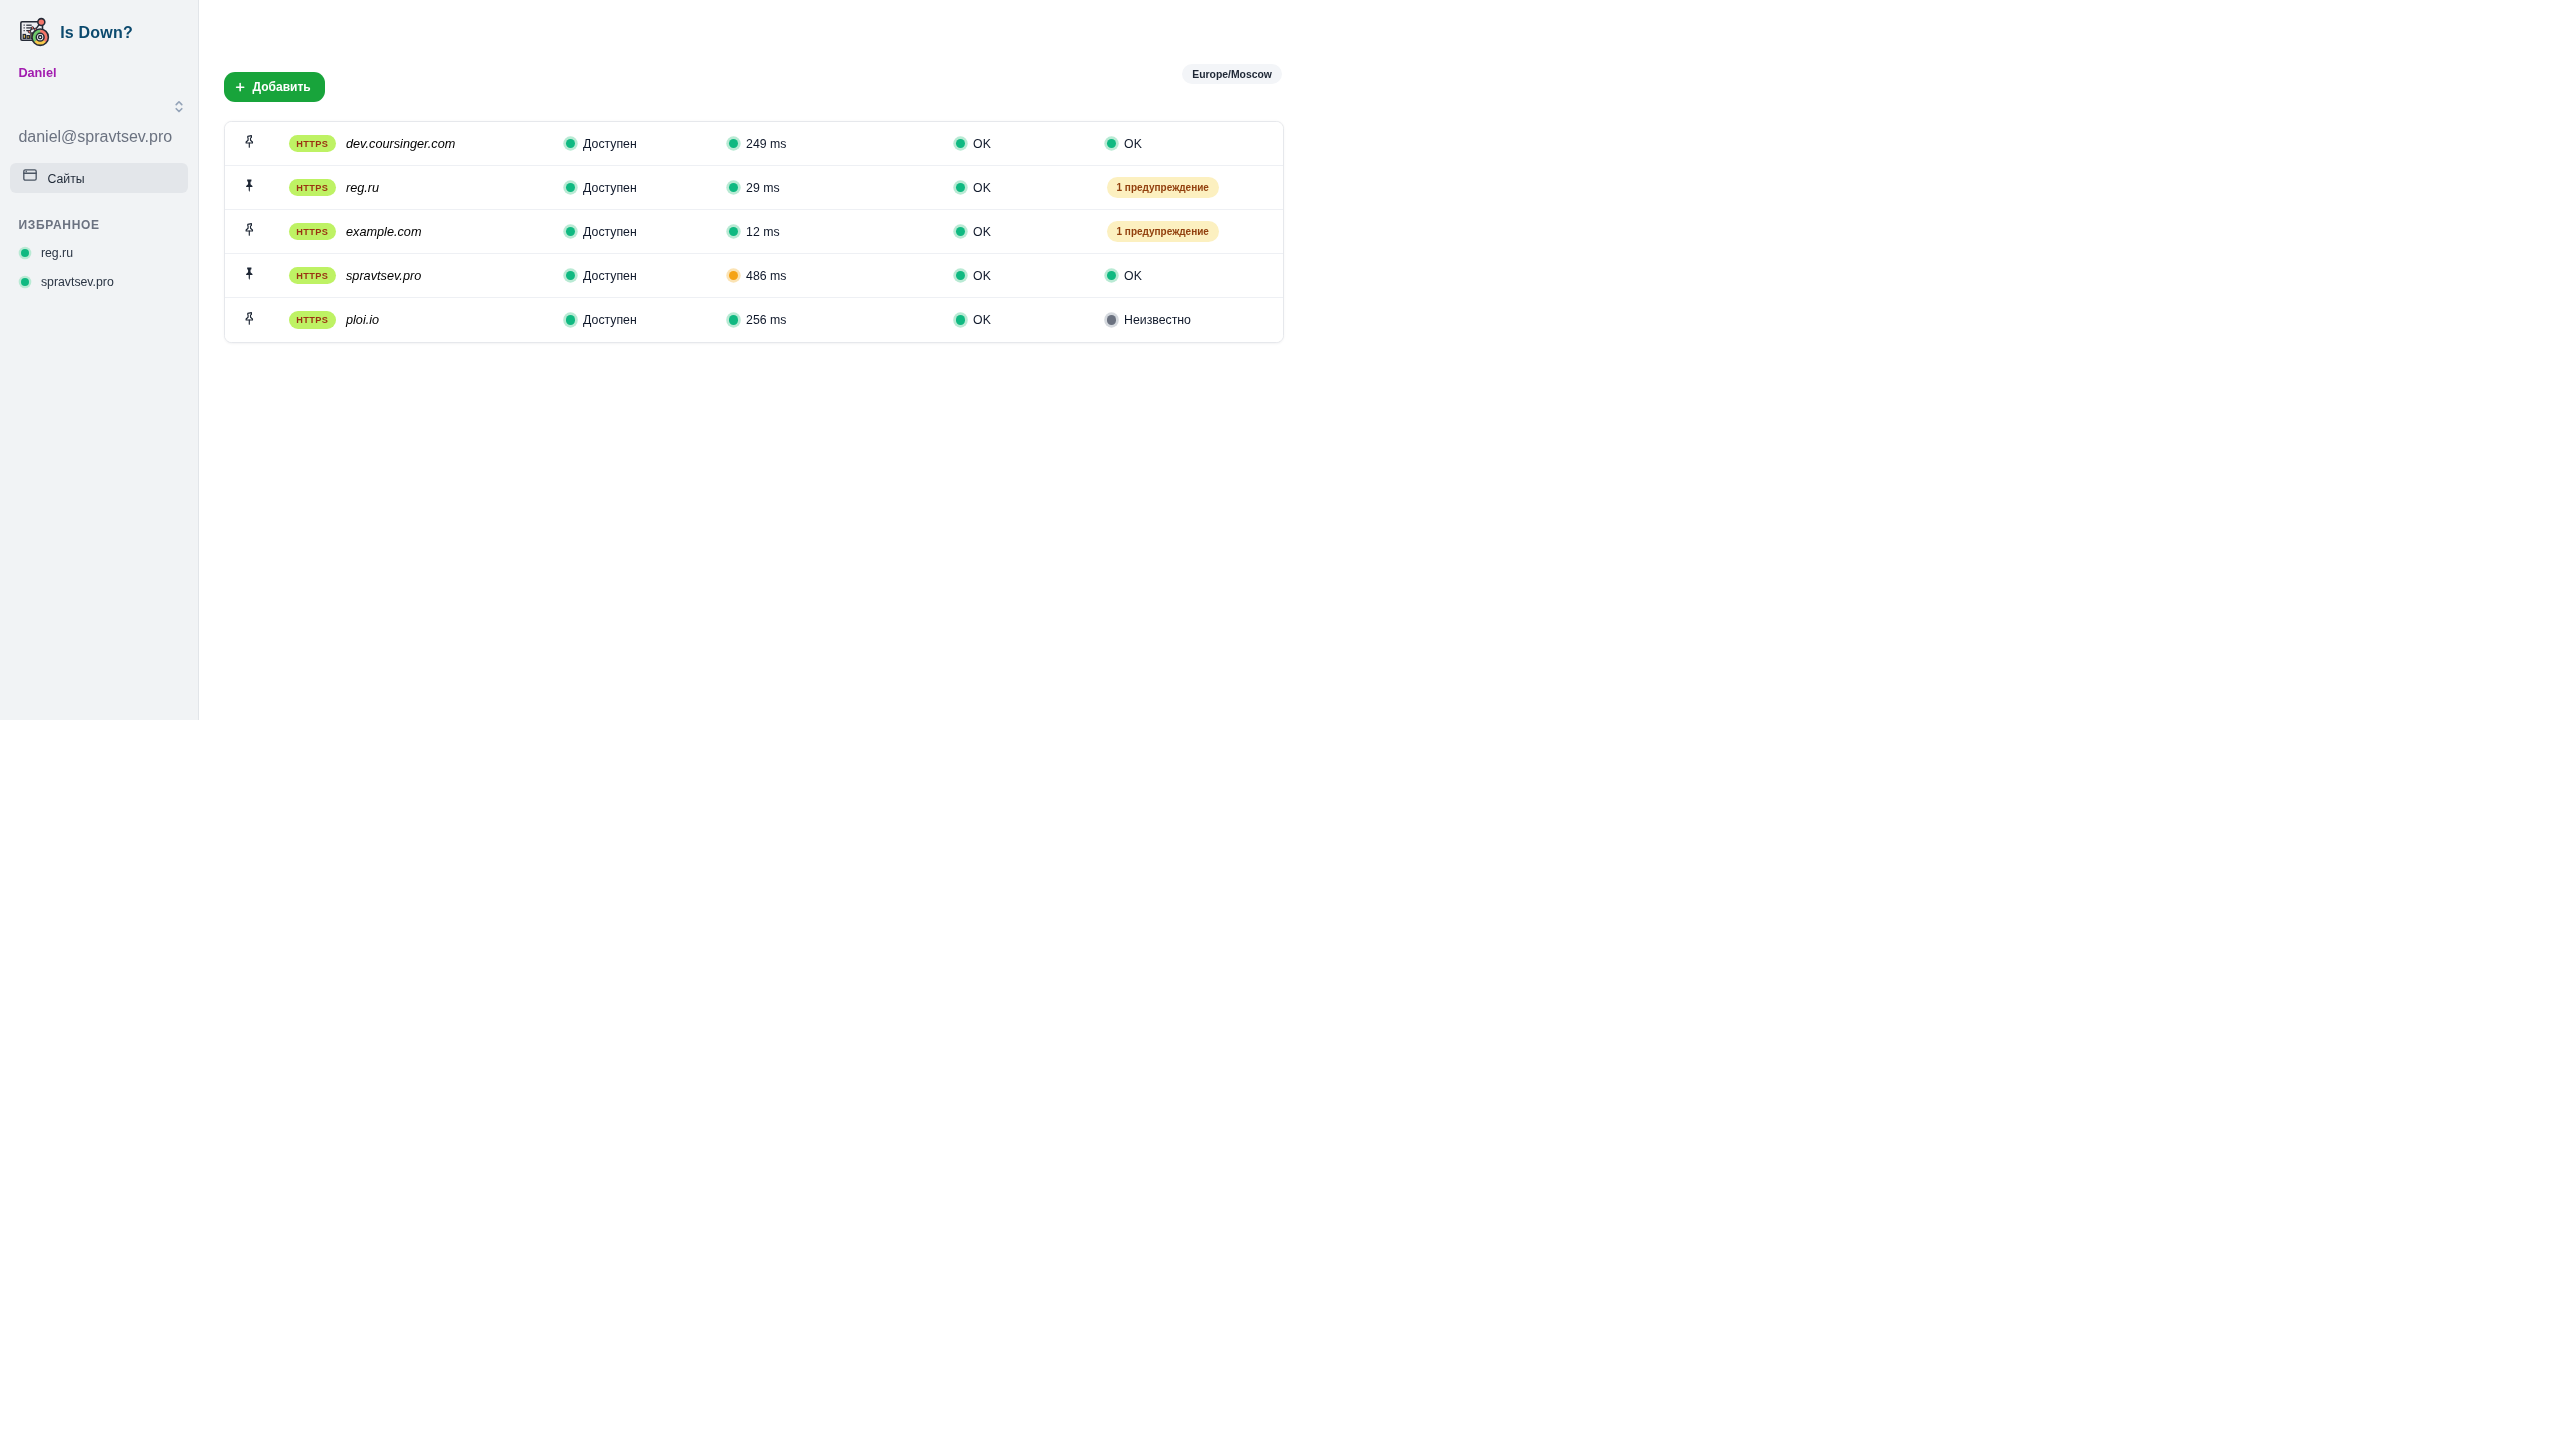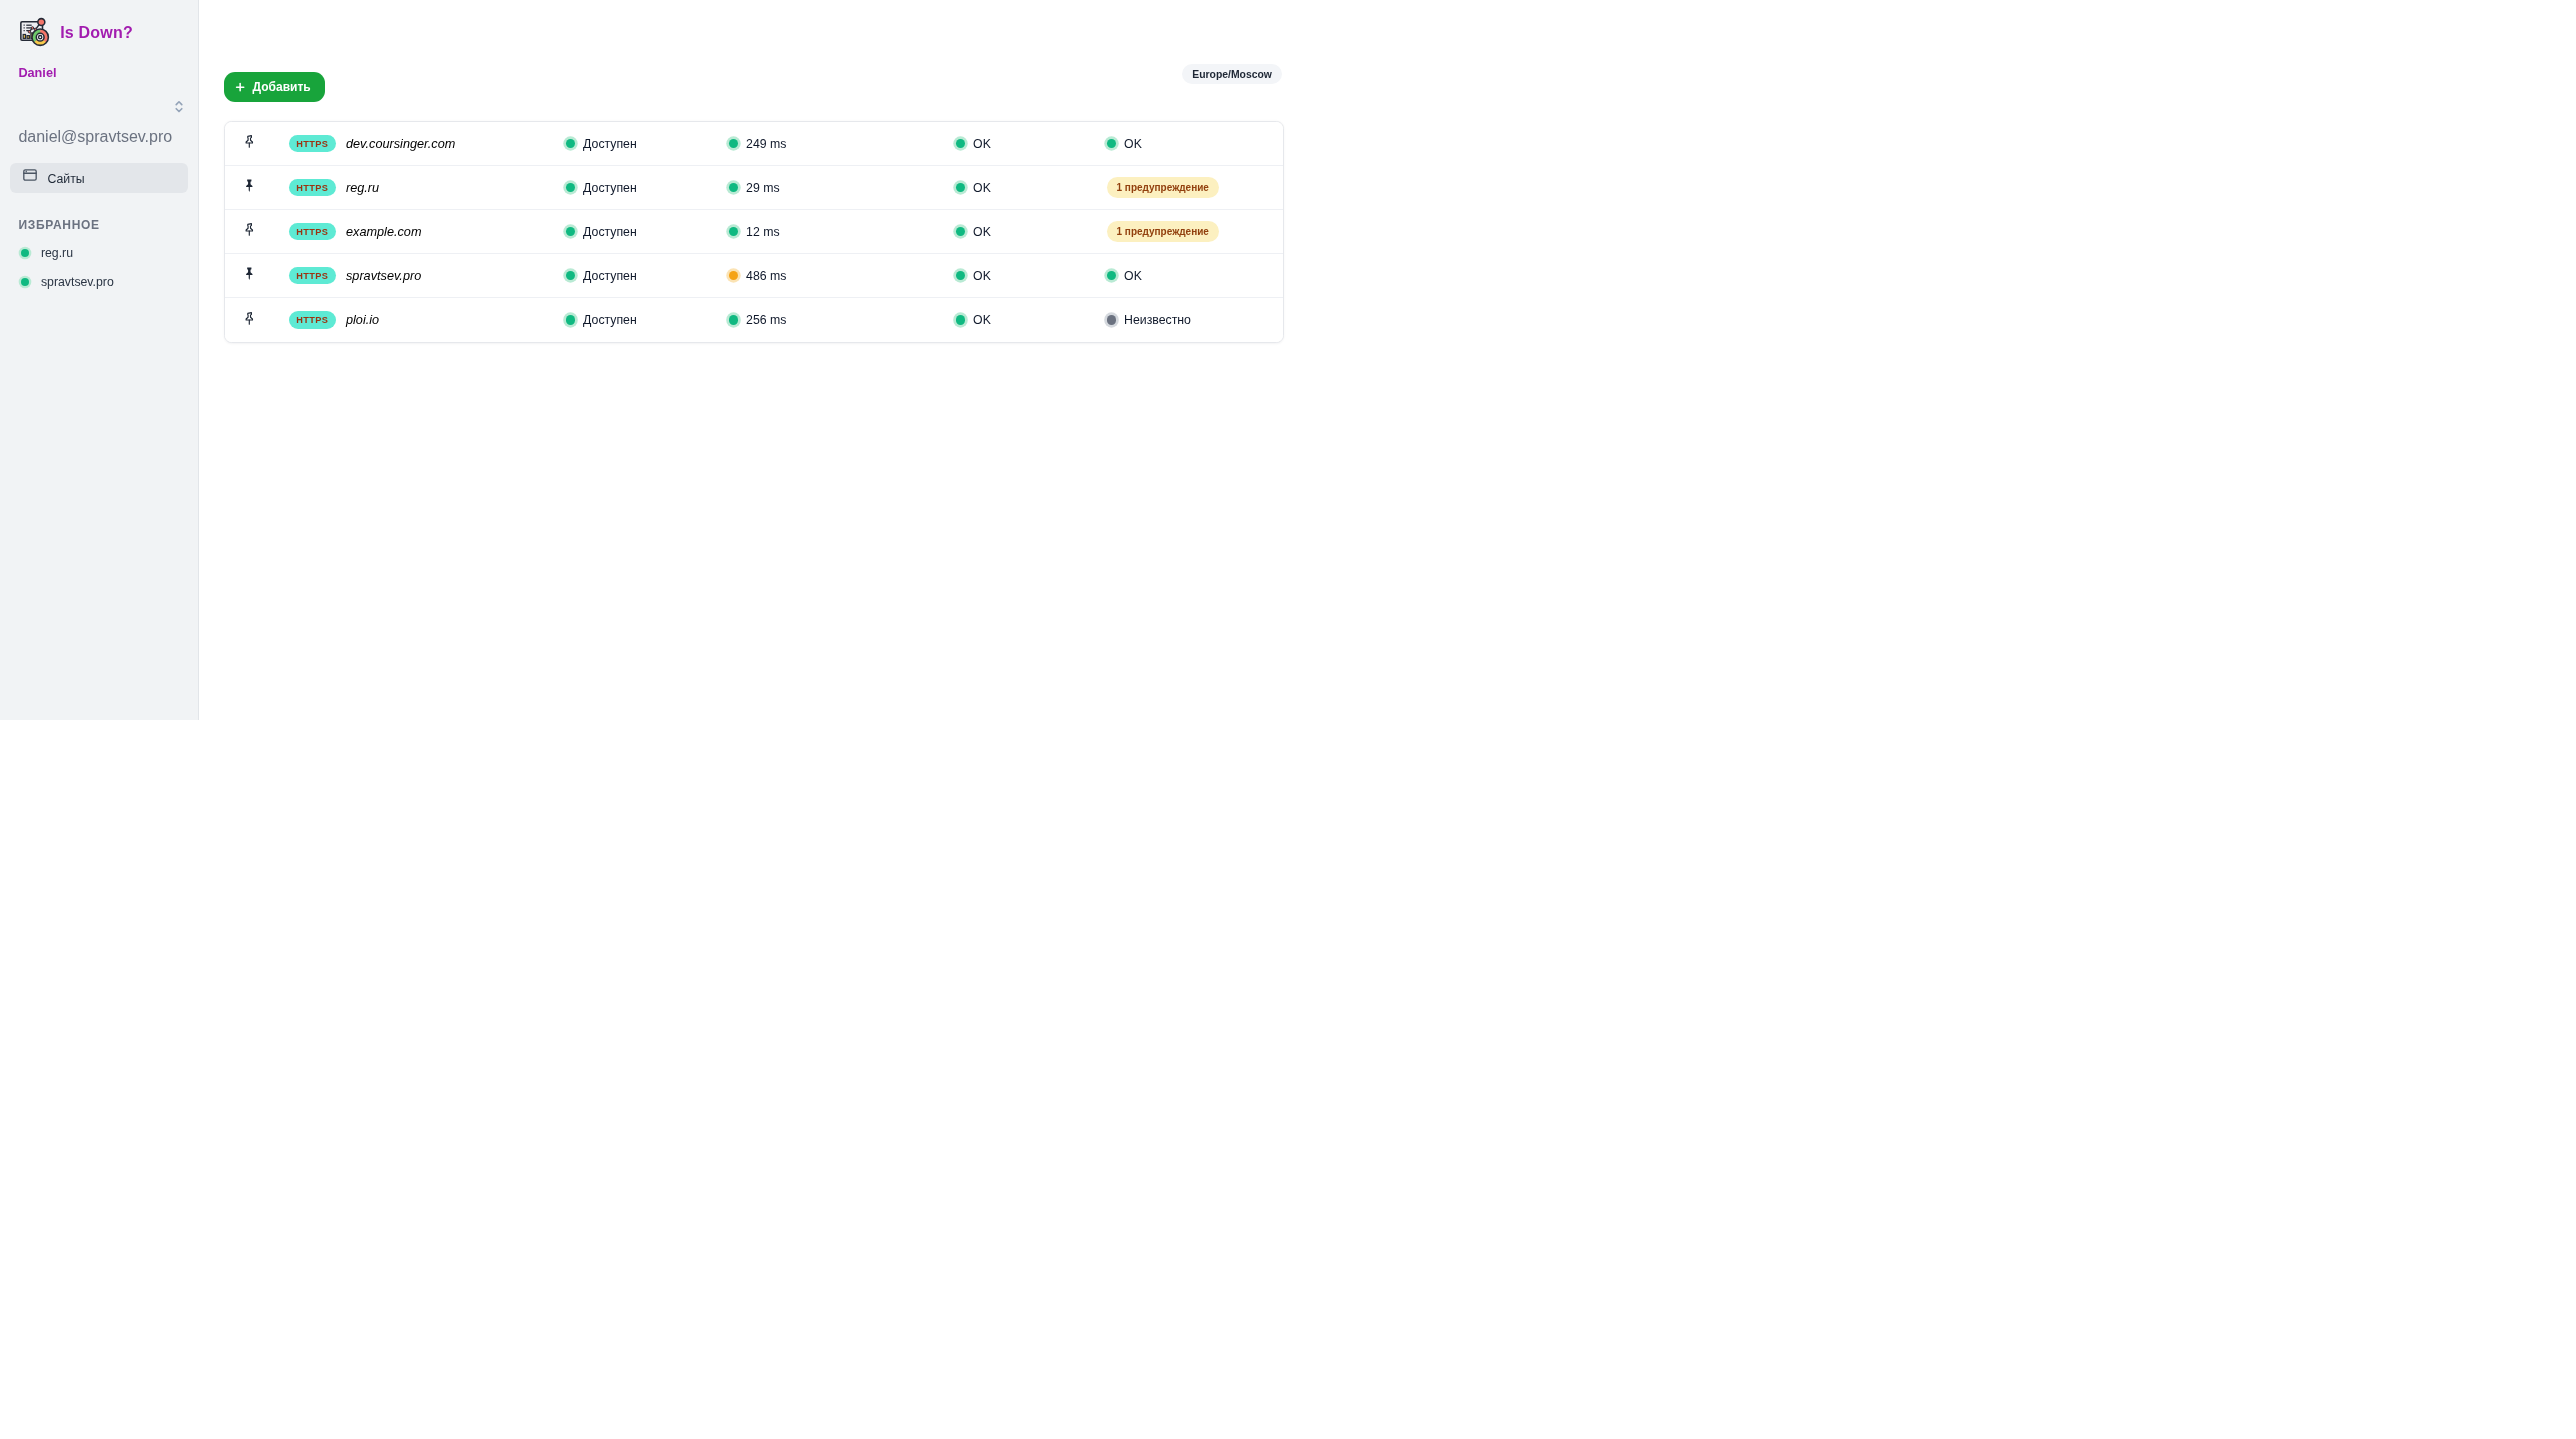--- a/index.html
+++ b/index.html
@@ -10,21 +10,21 @@
     -webkit-font-smoothing: antialiased;
   }
   .app { width: 1288px; height: 720px; display: flex; background: #fff; overflow: hidden; }
 
   
   .sidebar {
     width: 199px; flex: 0 0 199px; height: 100%;
     background: #f1f3f5; border-right: 0.8px solid #e2e5e9;
   }
   .brand { display: flex; align-items: center; gap: 9.2px; padding: 14px 17px 7.7px 17px; }
-  .brand-title { font-size: 16px; font-weight: 700; color: #a21caf; letter-spacing: 0.2px; }
+  .brand-title { font-size: 16px; font-weight: 700; color: #0c4a6e; letter-spacing: 0.2px; }
   .user-row { display: flex; align-items: center; justify-content: space-between; padding: 7.7px 15.3px 3.1px 18.4px; }
   .user-name { font-size: 12.7px; font-weight: 700; color: #a21caf; margin-bottom: 3px; }
   .user-email { font-size: 16px; color: #6b7280; margin-top: 48px; }
   .chevrons { color: #94a3b8; display: flex; }
   .nav-item {
     margin: 14px 10px 0 10px; padding: 7px 11.5px; height: 30px;
     display: flex; align-items: flex-end; gap: 10px;
     background: #e3e6ea; border-radius: 6px; cursor: pointer;
   }
   .nav-item .nav-label { font-size: 12.3px; color: #1f2937; }
@@ -68,21 +68,21 @@
   }
   .row { height: 44px; background: #fff; }
   .row:not(:last-child) { border-bottom: 0.8px solid #eef0f4; }
 
   .pin-btn {
     background: none; border: none; cursor: pointer; color: #1e2735;
     padding: 0 0 0 17.6px; display: flex; align-items: center;
   }
   .site-cell { display: flex; align-items: center; gap: 10px; }
   .chip {
-    background: #5eead4; color: #9a3412; border-radius: 766px;
+    background: #bef264; color: #9a3412; border-radius: 766px;
     font-size: 9.2px; font-weight: 700; letter-spacing: 0.4px; padding: 3.8px 7.7px;
   }
   .site-link { color: #000000; font-size: 12.7px; text-decoration: none; cursor: pointer; font-style: italic; }
 
   .status { display: flex; align-items: center; gap: 8.4px; font-size: 12.3px; color: #10192b; }
   .dot { width: 9.2px; height: 9.2px; border-radius: 50%; flex: 0 0 9.2px; }
   .dot.ok      { background: #10b981; box-shadow: 0 0 0 2.7px #b9ead4; }
   .dot.slow    { background: #f5a316; box-shadow: 0 0 0 2.7px #fbe3b4; }
   .dot.unknown { background: #6b7280; box-shadow: 0 0 0 2.7px #d5d9de; }
 

